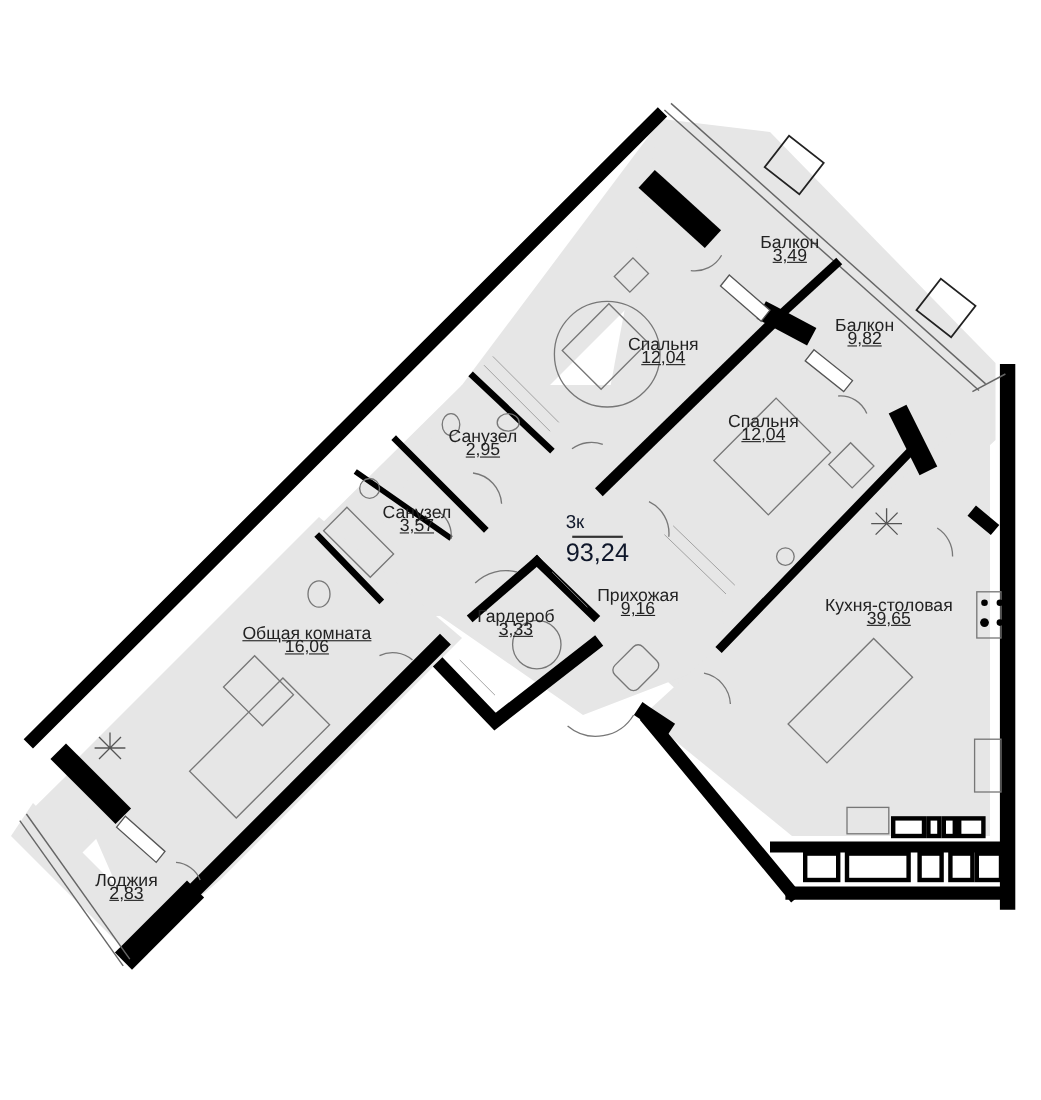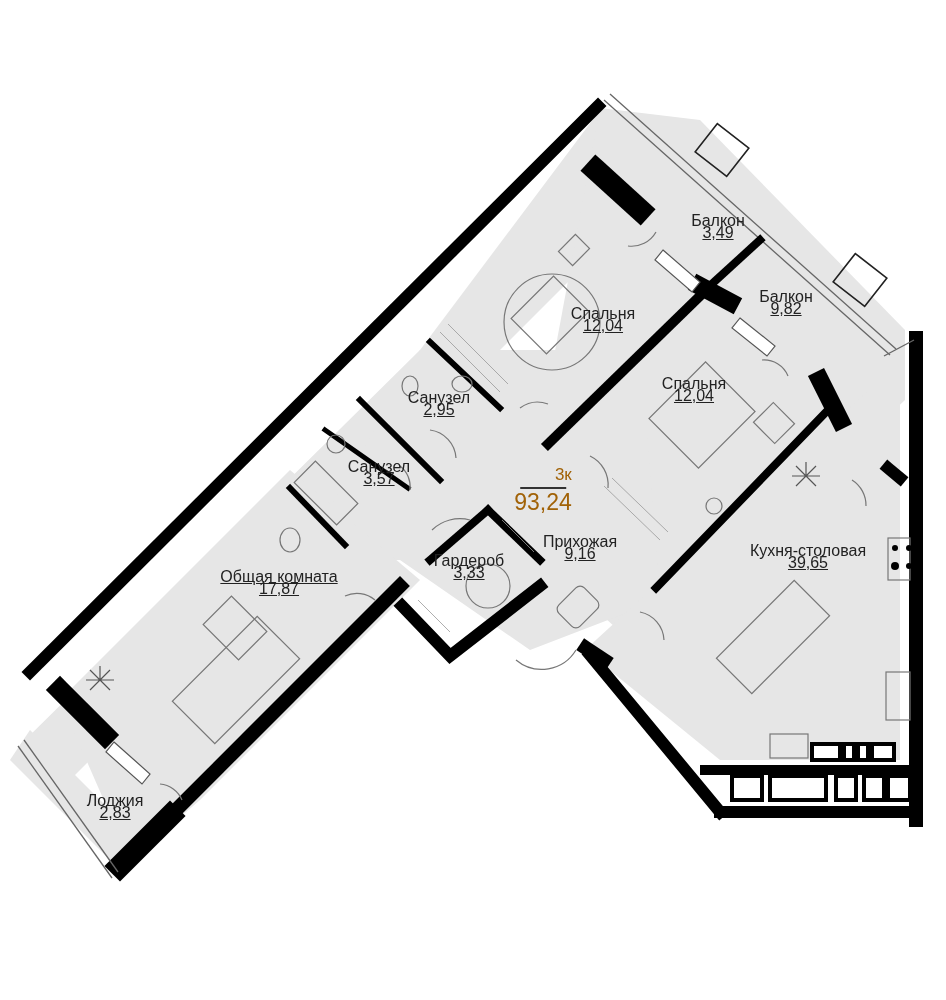--- a/index.html
+++ b/index.html
@@ -1,20 +1,20 @@
 <!DOCTYPE html>
 <html><head>
 <meta charset="utf-8">
 <style>
   html, body { margin: 0; padding: 0; background: #ffffff; }
   body { width: 946px; height: 1000px; position: relative; overflow: hidden; font-family: "Liberation Sans", "DejaVu Sans", sans-serif; }
   #plan { position: absolute; left: 0; top: 0; width: 946px; height: 1000px; }
   .lbl { position: absolute; text-align: center; color: #222; font-family: "Liberation Sans", sans-serif; font-size: 16px; line-height: 12px; transform: translateX(-50%); white-space: nowrap; }
   .lbl .area { display: inline-block; text-decoration: underline; }
-  .summary { position: absolute; left: 543px; top: 466px; transform: translateX(-50%); text-align: right; color: #a16207; }
+  .summary { position: absolute; left: 543px; top: 466px; transform: translateX(-50%); text-align: left; color: #0f172a; }
   .summary .type { font-size: 17px; line-height: 18px; }
   .summary .rule { width: 46px; height: 2px; background: #333; margin: 3px auto 3px; }
   .summary .total { font-size: 23px; line-height: 20px; }
 </style>
 </head>
 <body>
 
 <svg id="plan" viewBox="0 0 946 1000" xmlns="http://www.w3.org/2000/svg">
 
   <g fill="#e6e6e6" stroke="none">
@@ -212,18 +212,18 @@
 <div class="lbl" style="left:469px;top:555px;">
   <div>Гардероб</div>
   <div class="area">3,33</div>
 </div>
 <div class="lbl" style="left:808px;top:545px;">
   <div>Кухня-столовая</div>
   <div class="area">39,65</div>
 </div>
 <div class="lbl" style="left:279px;top:571px;text-decoration:underline;">
   <div>Общая комната</div>
-  <div class="area">17,87</div>
+  <div class="area">16,06</div>
 </div>
 <div class="lbl" style="left:115px;top:795px;text-align:center;">
   <div>Лоджия</div>
   <div class="area">2,83</div>
 </div>
 
 </body></html>

